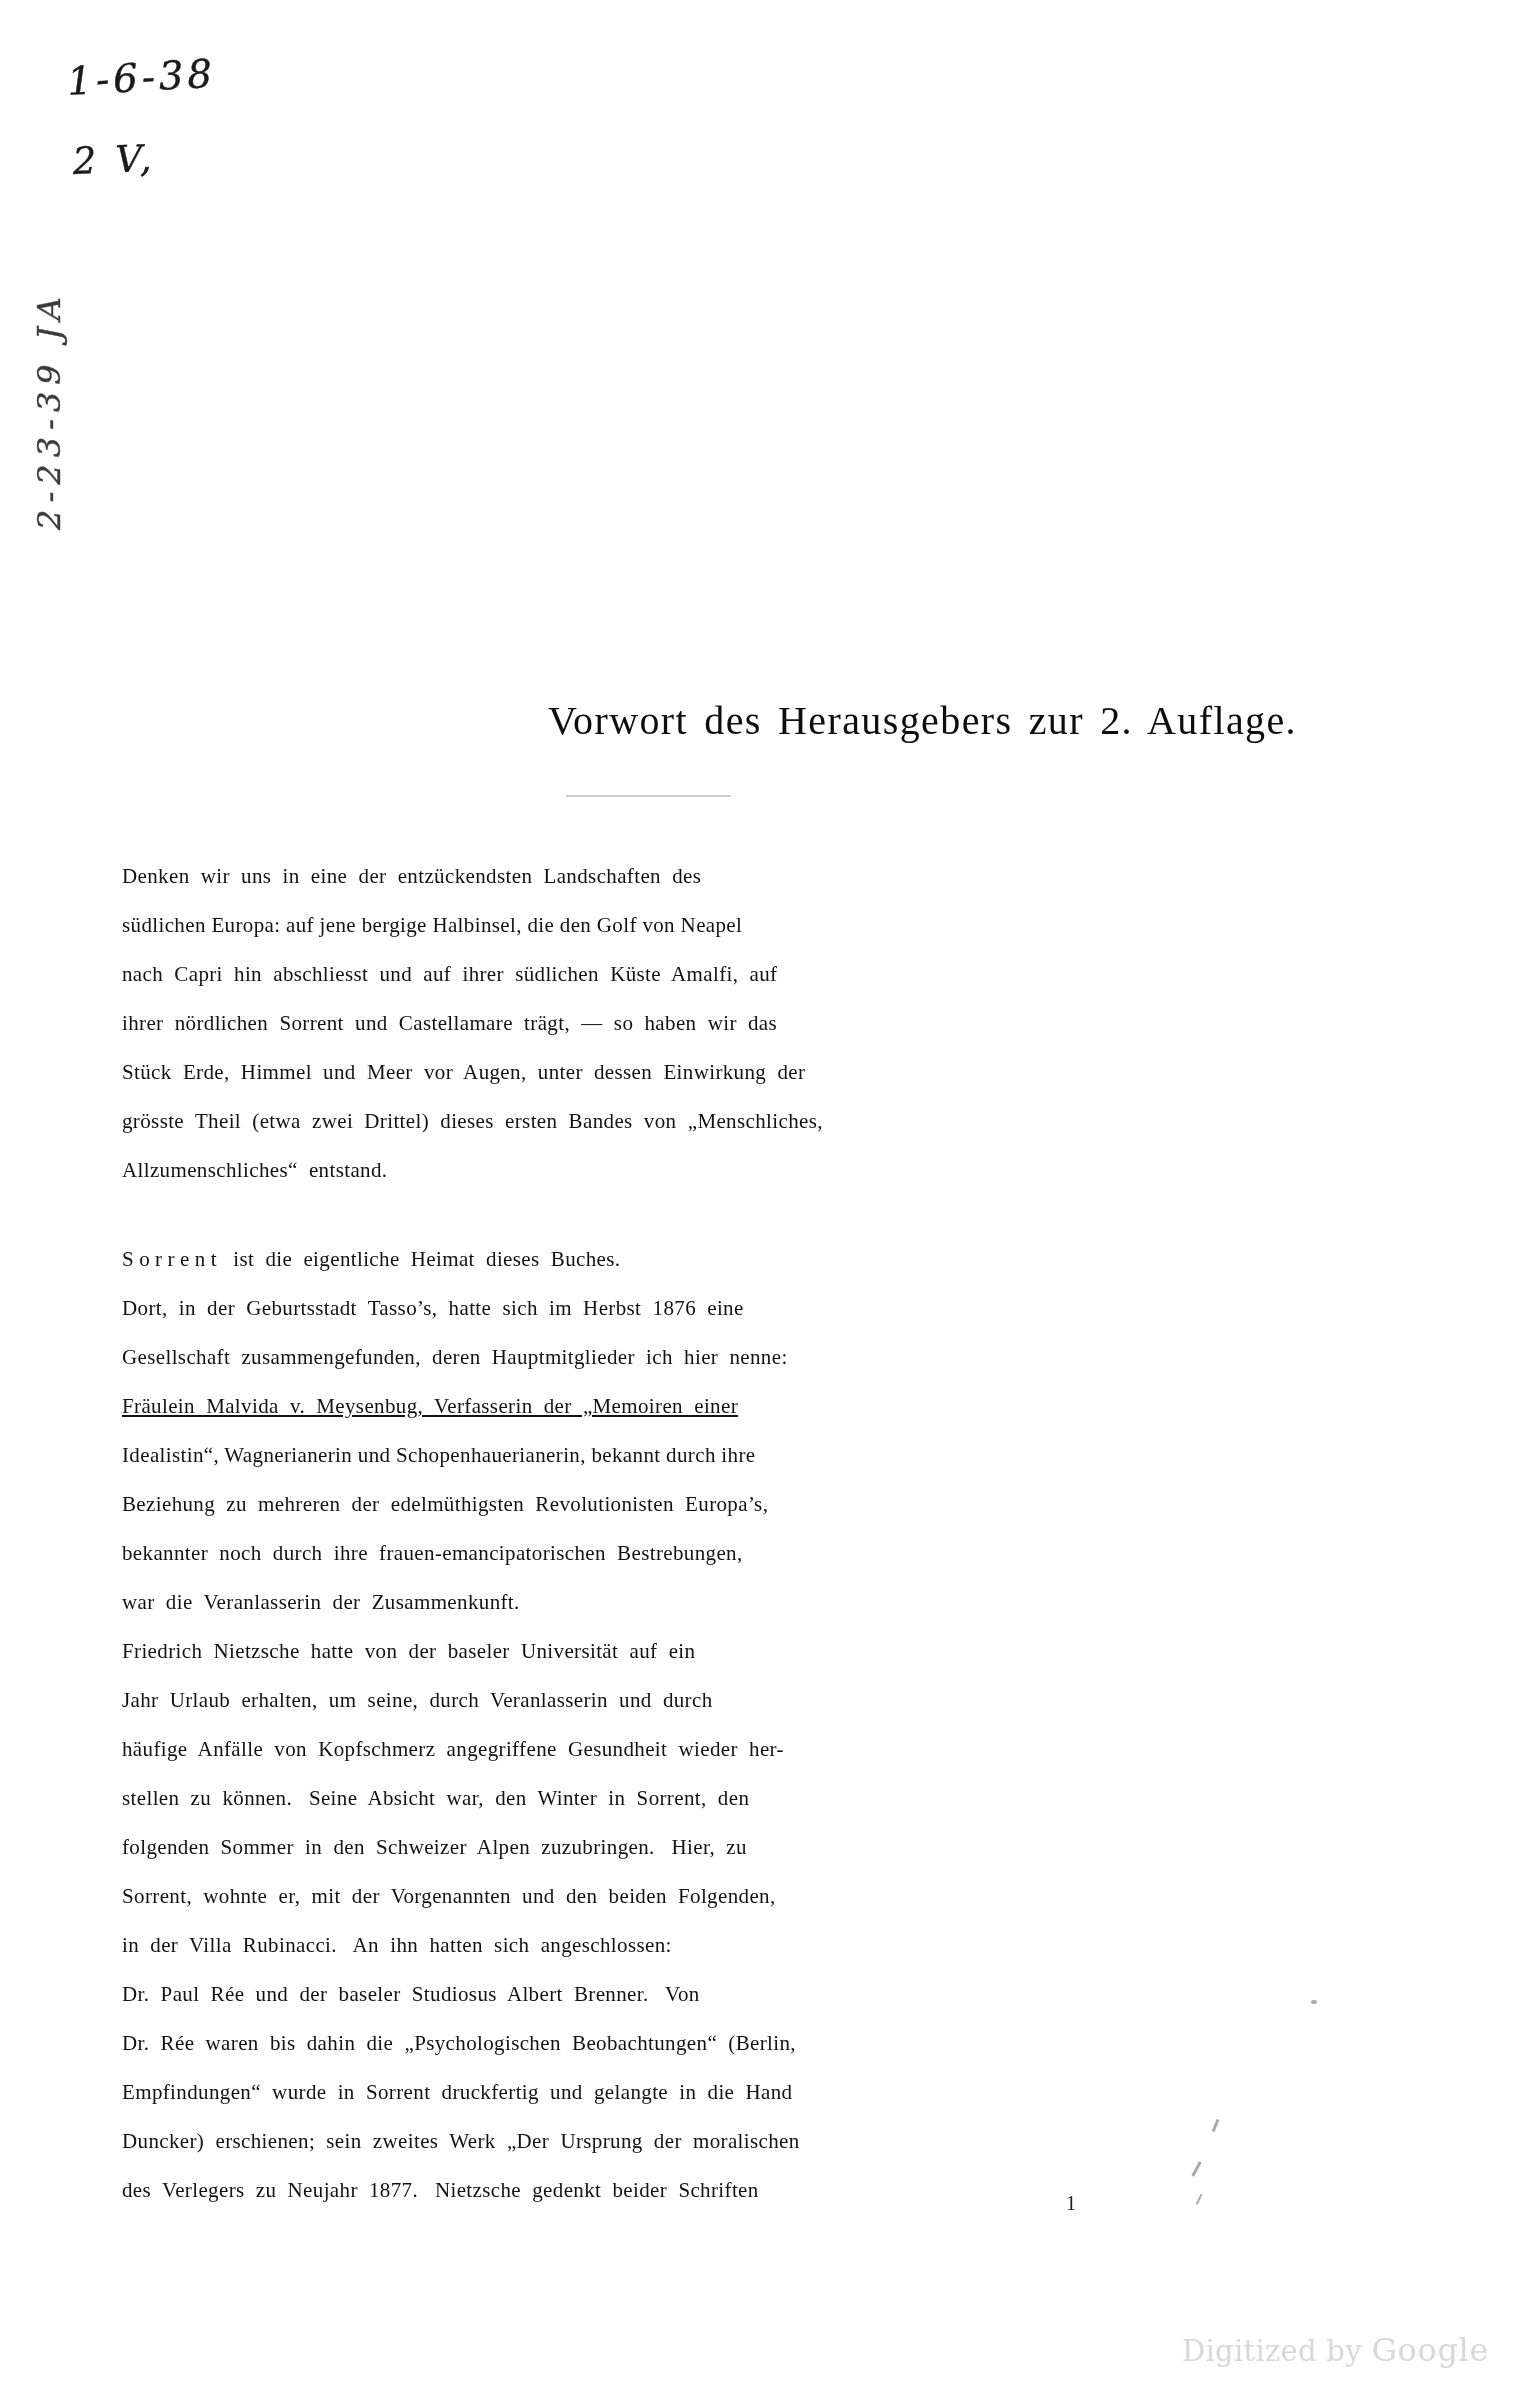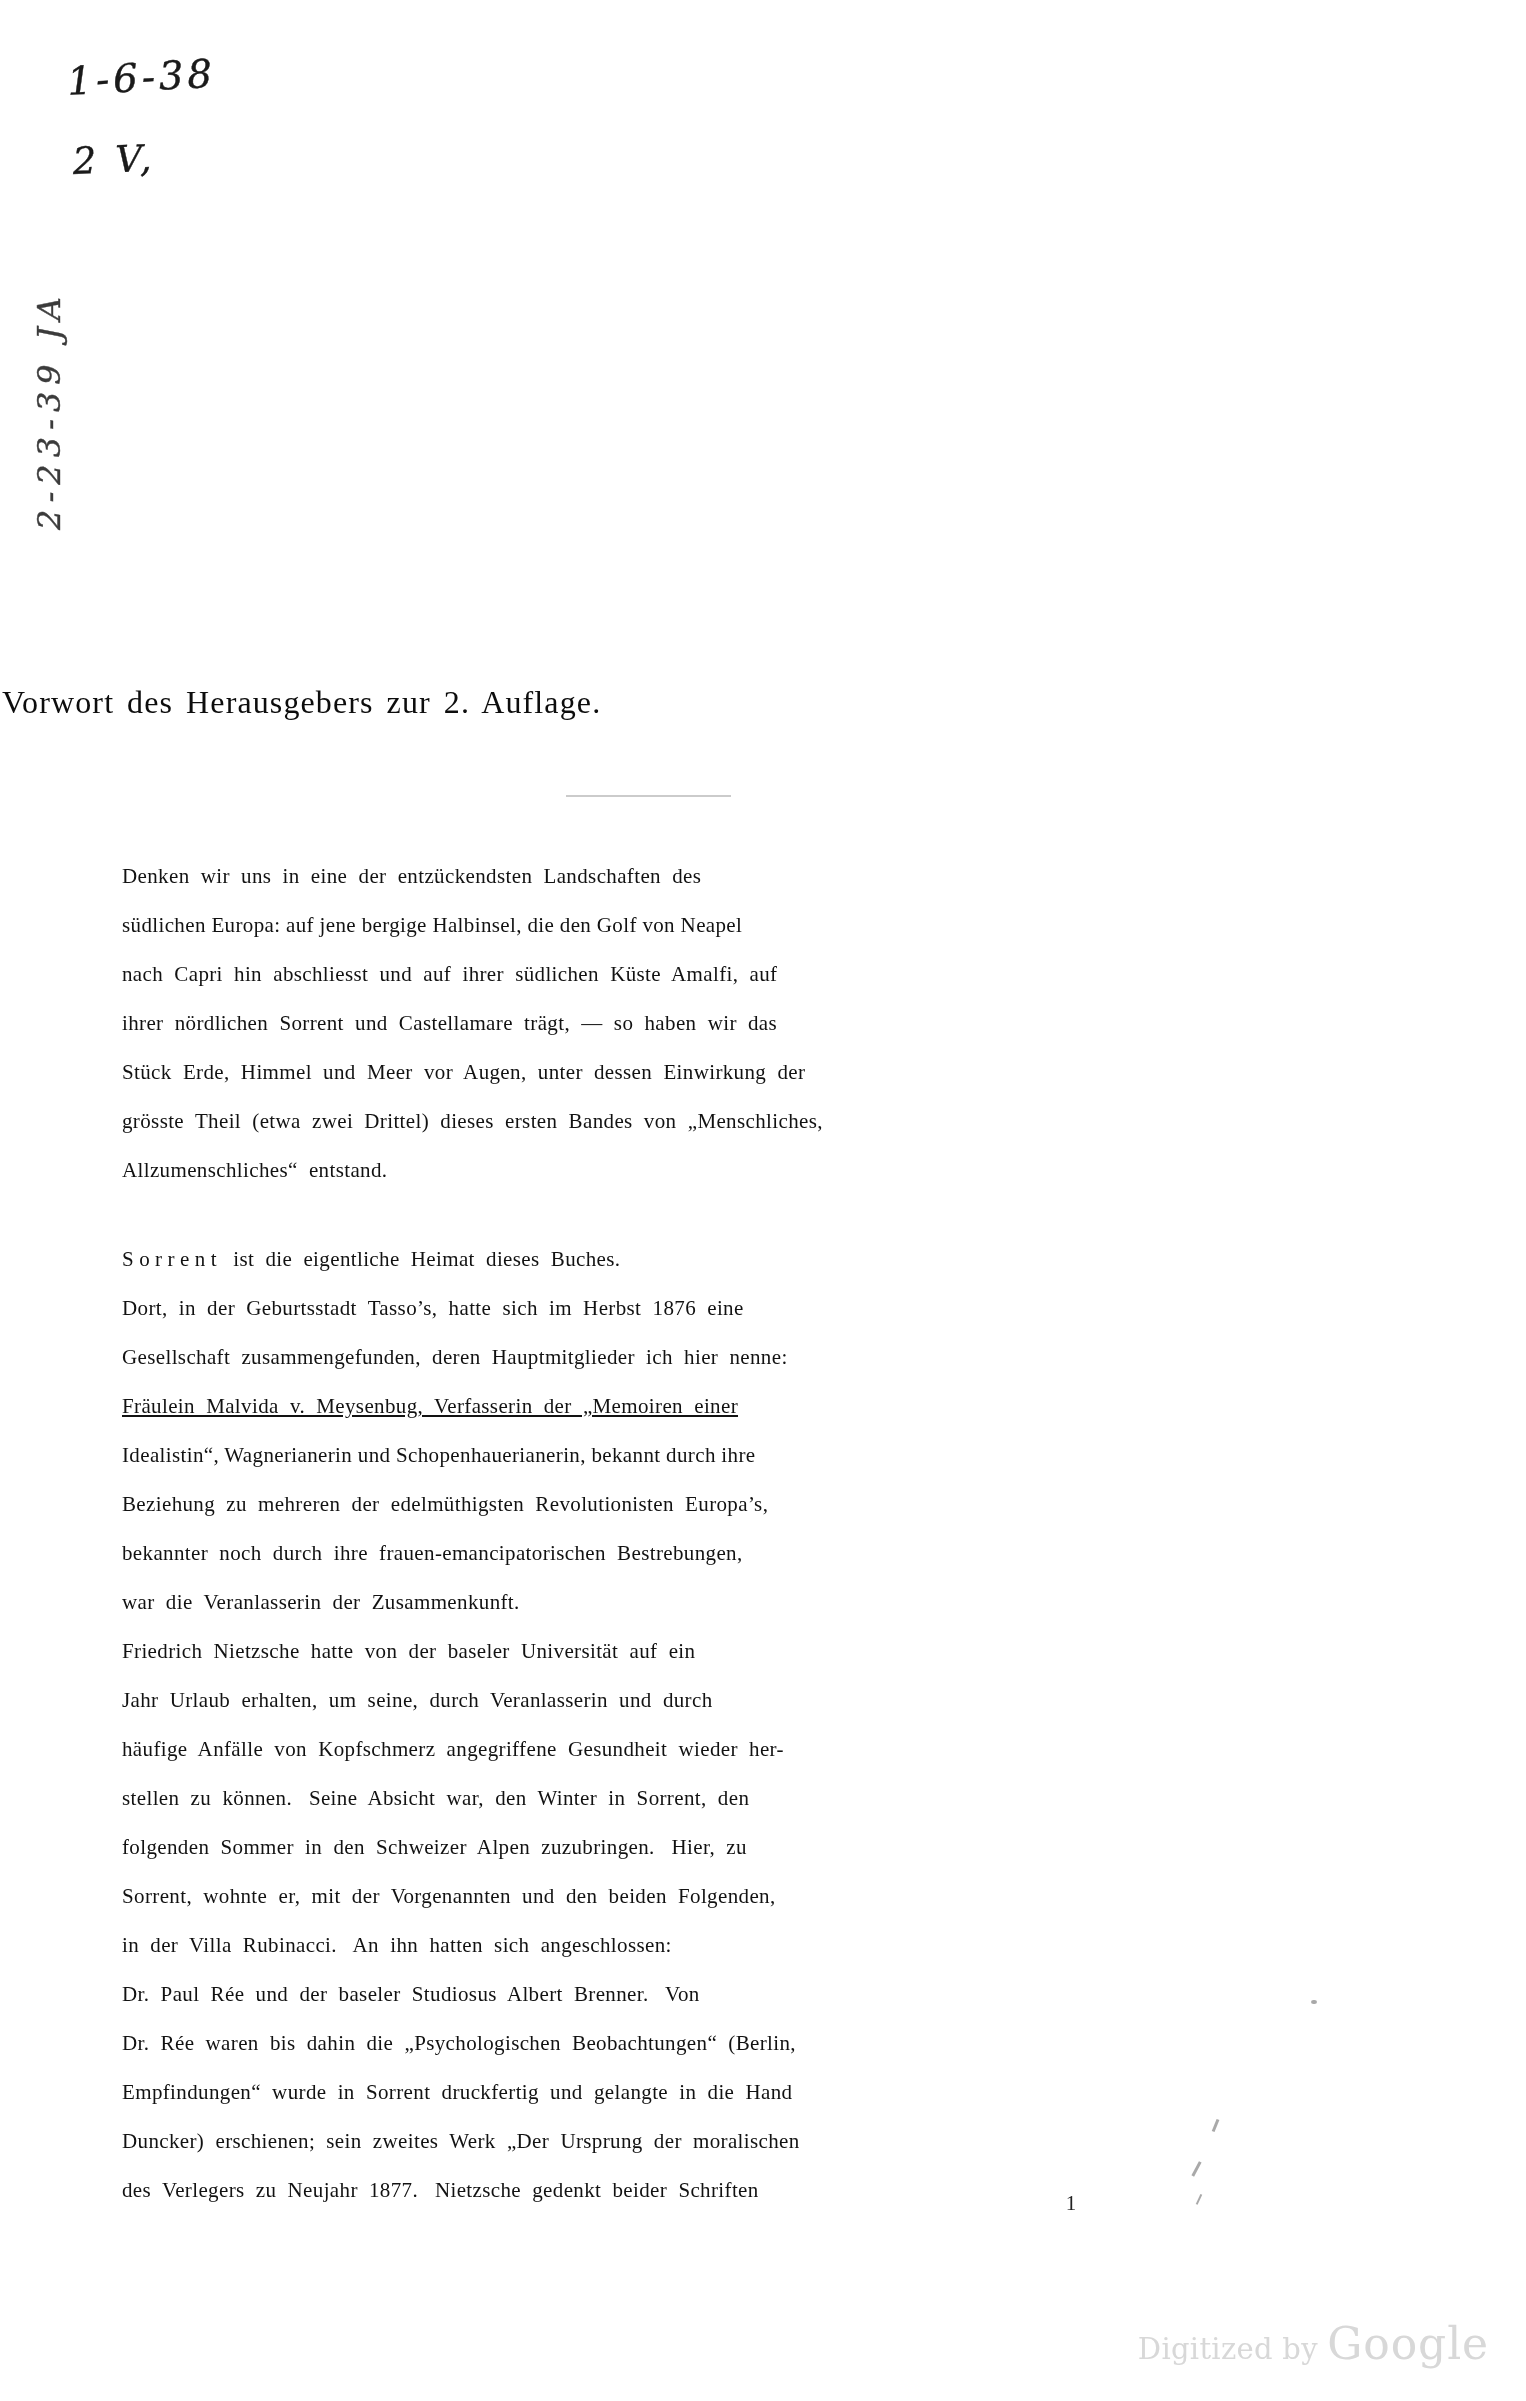--- a/index.html
+++ b/index.html
@@ -61,27 +61,27 @@
     text-align: center;
     opacity: 0.85;
   }
 
   
   #doc-title {
     position: absolute;
     left: 0;
     top: 682px;
     width: 1282px;
-    text-align: left;
-    font-size: 32px;
+    text-align: right;
+    font-size: 40px;
     font-weight: 400;
     letter-spacing: 0.035em;
     word-spacing: 0.12em;
     color: #0d0d0d;
-    margin: 2px;
+    margin: 15px;
   }
 
   #title-rule {
     position: absolute;
     left: 566px;
     top: 795px;
     width: 165px;
     height: 1.8px;
     background: #b9b9b9;
     opacity: 0.75;
@@ -143,21 +143,21 @@
     position: absolute;
     right: 37px;
     bottom: 32px;
     font-family: "DejaVu Serif", serif;
     font-size: 29px;
     color: #d8d8d8;
     letter-spacing: 0.01em;
     white-space: nowrap;
   }
   #watermark .wm-google {
-    font-size: 44px;
+    font-size: 32px;
     letter-spacing: 0.02em;
   }
 
   
   .speck {
     position: absolute;
     background: #7a7a7a;
     border-radius: 50%;
     opacity: 0.65;
   }

